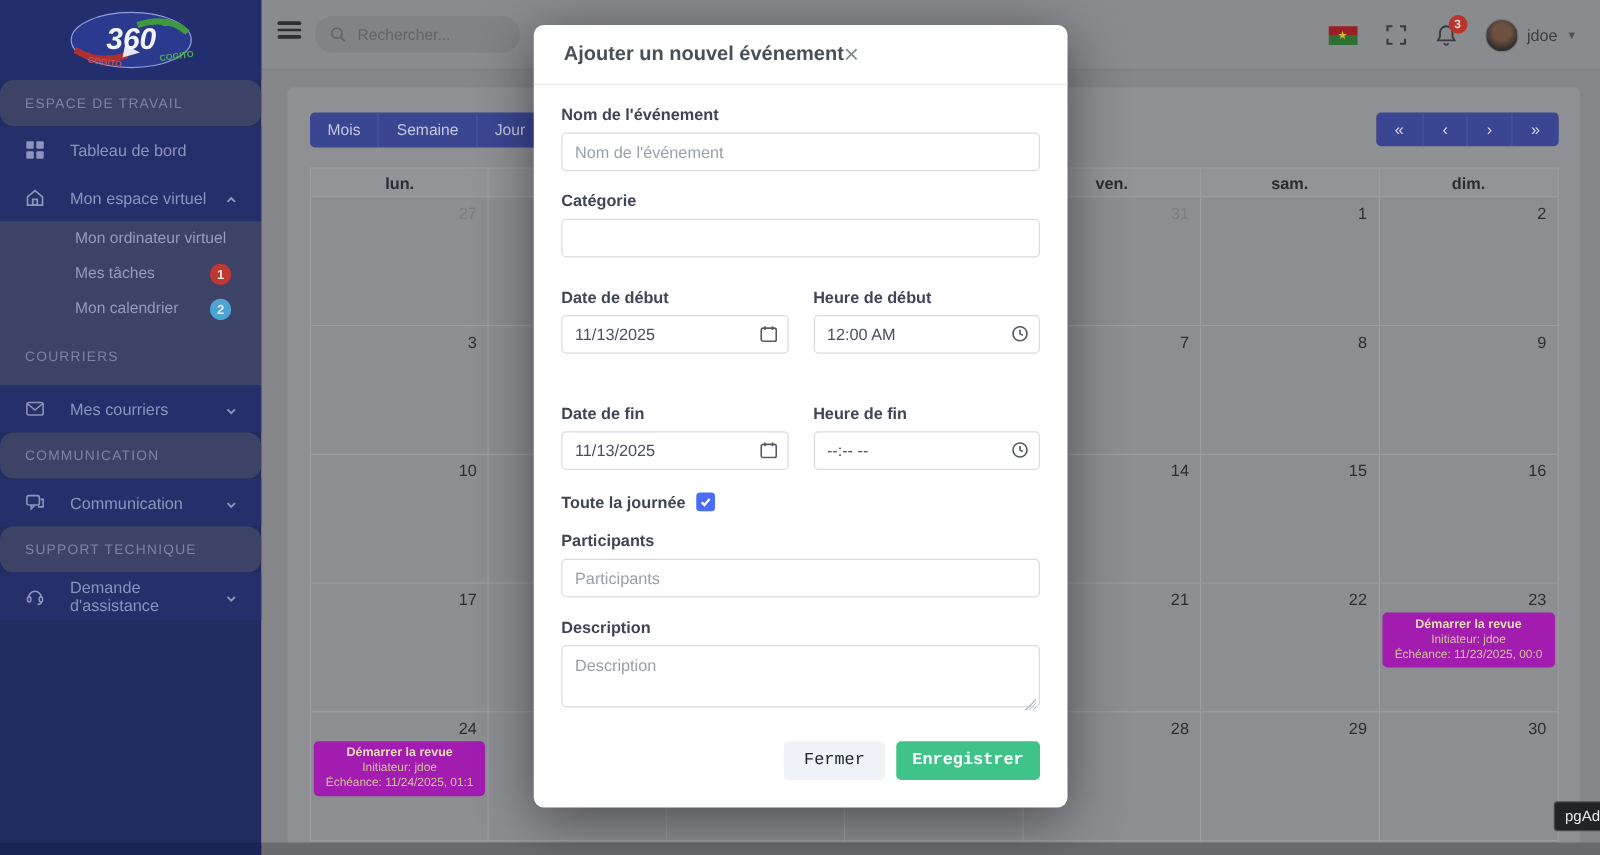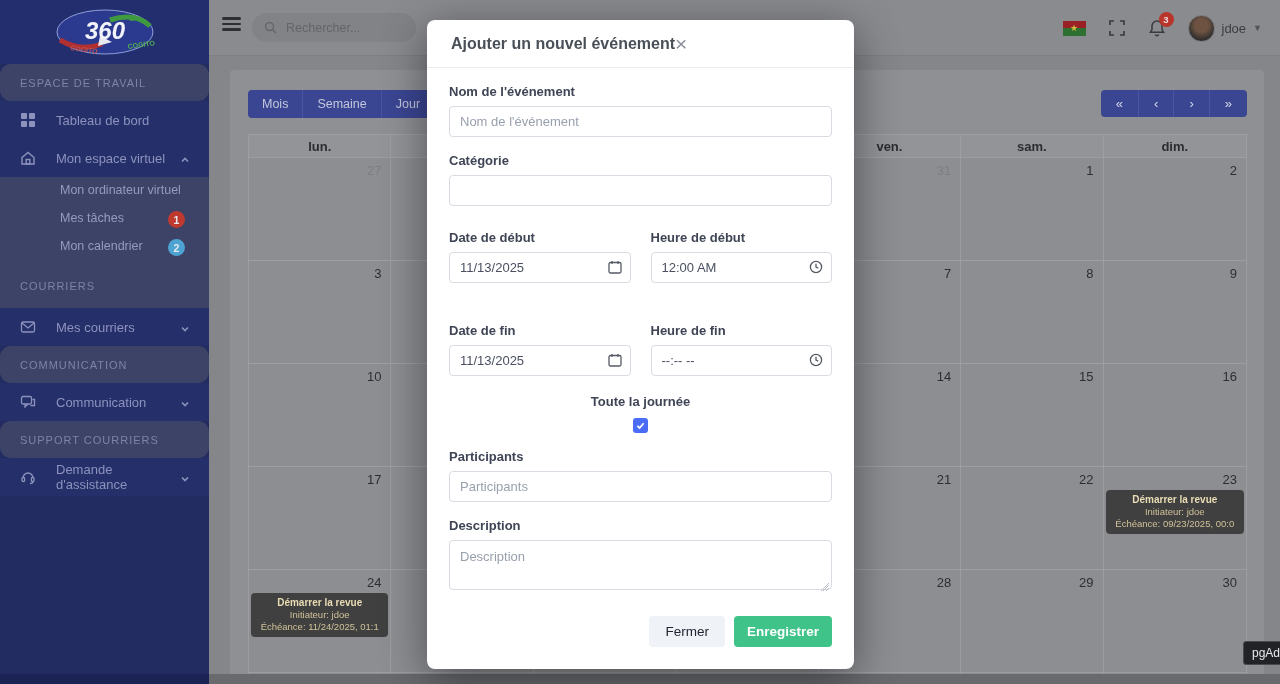--- a/index.html
+++ b/index.html
@@ -68,21 +68,21 @@
   .hcell { height:23px; display:flex; align-items:center; justify-content:center; font-size:13px; font-weight:bold;
            color:#2c2d31; border-right:1px solid #9d9ea2; border-bottom:1px solid #9d9ea2; background:#939498; }
   .hcell:last-child { border-right:none; }
   .crow { display:grid; grid-template-columns:repeat(7,1fr); }
   .ccell { height:103px; border-right:1px solid #9d9ea2; border-bottom:1px solid #9d9ea2; background:#8d8e92;
            overflow:hidden; cursor:pointer; }
   .ccell:last-child { border-right:none; }
   .crow:last-child .ccell { border-bottom:none; }
   .cnum { text-align:right; padding:5px 9px 2px 0; font-size:13px; color:#2d2e32; }
   .cnum.muted { color:#7d7e83; }
-  .event { margin:1px 2px 0; background:#404040; border-radius:4px; padding:4px 3px 5px; text-align:center; overflow:hidden; }
+  .event { margin:1px 2px 0; background:#a21caf; border-radius:4px; padding:4px 3px 5px; text-align:center; overflow:hidden; }
   .evtitle { font-size:10px; font-weight:bold; color:#e8dcb4; white-space:nowrap; overflow:hidden; }
   .evline  { font-size:9.5px; color:#cfc198; white-space:nowrap; overflow:hidden; margin-top:1px; }
 
   .bottom-band { position:absolute; left:209px; top:674px; width:1071px; height:10px; background:#696a6e; z-index:2; }
 
   
   .pg-tip { position:absolute; left:1243px; top:641px; height:24px; background:#222326; border:1px solid #4a4a4e;
             color:#e9e9ec; font-size:12px; display:flex; align-items:center; padding:0 8px; border-radius:3px; z-index:20; }
 
   
@@ -94,27 +94,27 @@
   .modal-body { padding:16px 22px 0; }
   .f-label { font-size:13px; font-weight:bold; color:#3f4555; margin-bottom:7px; }
   .f-input { position:relative; margin-bottom:16px; }
   .f-input input, .f-input textarea { width:100%; height:31px; border:1px solid #d8dbe2; border-radius:4px; padding:0 10px;
             font-size:13px; color:#4a5060; outline:none; font-family:inherit; background:#fff; }
   .f-input textarea { height:50px; padding:8px 10px; resize:none; }
   .f-input input::placeholder, .f-input textarea::placeholder { color:#98a0ad; }
   .two-col { display:flex; gap:20px;margin-top:24px; }
   .two-col > div { flex:1; }
   .in-icon { position:absolute; right:9px; top:8px; width:14px; height:14px; pointer-events:none; color:#555a64; }
-  .allday-row { display:flex; align-items:center; gap:9px; margin:2px 0 16px;flex-direction:column; }
+  .allday-row { display:flex; align-items:center; gap:9px; margin:2px 0 16px; }
   .allday-lbl { font-size:13px; font-weight:bold; color:#3f4555; }
   .checkbox { width:15px; height:15px; border-radius:3px; background:#4a6cf7; display:flex; align-items:center;
               justify-content:center; cursor:pointer; }
   .resize-grip { position:absolute; right:3px; bottom:3px; width:9px; height:9px; pointer-events:none;
     background:linear-gradient(135deg, transparent 0 50%, #b9bec8 50% 56%, transparent 56% 66%, #b9bec8 66% 72%, transparent 72% 82%, #b9bec8 82% 88%, transparent 88%); }
-  .modal-footer { display:flex; justify-content:flex-end; gap:9px; padding:6px 22px 22px; }
+  .modal-footer { display:flex; justify-content:flex-end; gap:9px; padding:6px 22px 22px;font-family:Liberation Mono, monospace; }
   .btn { border:none; border-radius:4px; font-size:13.5px; padding:8px 16px; cursor:pointer; font-family:inherit; }
   .btn-light { background:#eff2f7; color:#212530; }
   .btn-green { background:#3fc389; color:#fff; font-weight:bold; padding:8px 13px; }
 </style>
 </head>
 <body>
 
 <div id="app">
 
   <aside class="sidebar">
@@ -206,21 +206,21 @@
         </span>
         <span class="lbl">Communication</span>
         <span class="chev">
           <svg viewBox="0 0 10 10" width="10" height="10" fill="none" stroke="#8d93bd" stroke-width="1.6">
               <polyline points="2,3.5 5,6.5 8,3.5"></polyline>
             </svg>
         </span>
       </div>
     </div>
 
-    <div class="band-light sec-title">SUPPORT COURRIERS</div>
+    <div class="band-light sec-title">SUPPORT TECHNIQUE</div>
 
     <div class="band-dark">
       <div class="nav-item">
         <span class="ico">
           <svg viewBox="0 0 16 16" width="16" height="16" fill="none" stroke="#8d93bd" stroke-width="1.3">
               <path d="M3 9 a5 5 0 0 1 10 0"></path>
               <rect x="2" y="8.5" width="2.6" height="4" rx="1.2"></rect>
               <rect x="11.4" y="8.5" width="2.6" height="4" rx="1.2"></rect>
               <path d="M13 12.5 q0 2 -3 2"></path>
             </svg>
@@ -389,21 +389,21 @@
               <div class="cnum">21</div>
             </div>
             <div class="ccell">
               <div class="cnum">22</div>
             </div>
             <div class="ccell">
               <div class="cnum">23</div>
               <div class="event">
                 <div class="evtitle">Démarrer la revue</div>
                 <div class="evline">Initiateur: jdoe</div>
-                <div class="evline">Échéance: 09/23/2025, 00:0</div>
+                <div class="evline">Échéance: 11/23/2025, 00:0</div>
               </div>
             </div>
           </div>
           <div class="crow">
             <div class="ccell">
               <div class="cnum">24</div>
               <div class="event">
                 <div class="evtitle">Démarrer la revue</div>
                 <div class="evline">Initiateur: jdoe</div>
                 <div class="evline">Échéance: 11/24/2025, 01:1</div>

